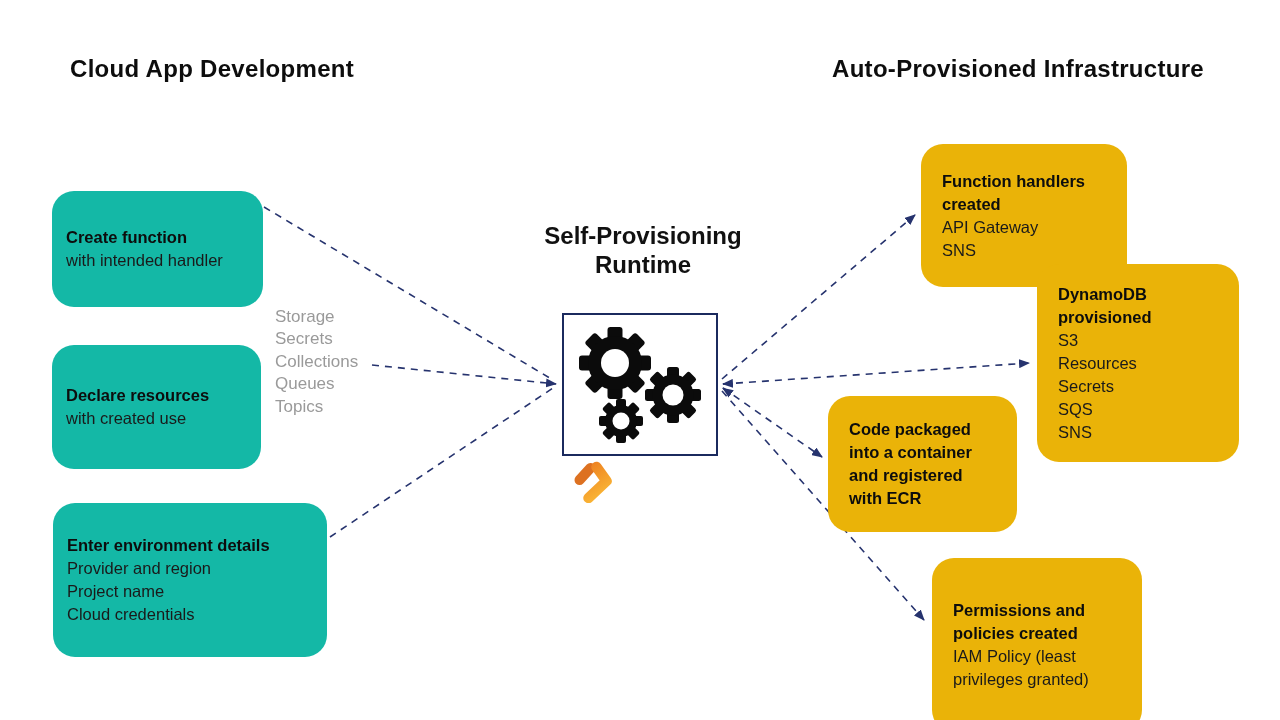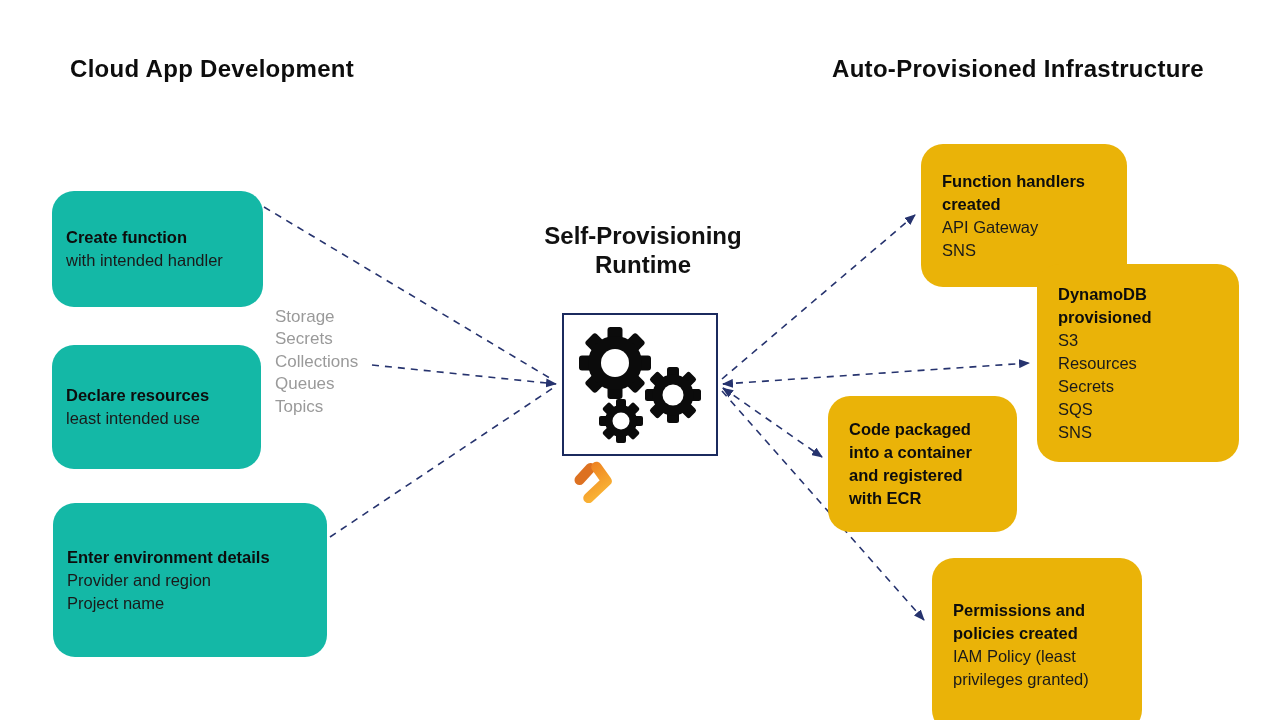--- a/index.html
+++ b/index.html
@@ -71,27 +71,28 @@
   <div class="heading" style="left:60px;top:55px;margin-left:10px;">Cloud App Development</div>
   <div class="heading" style="left:832px;top:55px;">Auto-Provisioned Infrastructure</div>
 
   <div class="card gray-card" style="left:52px;top:147px;width:211px;height:116px;">
     <div class="title">Create function</div>
     <div class="line">with intended handler</div>
   </div>
 
   <div class="card gray-card" style="left:52px;top:301px;width:209px;height:124px;">
     <div class="title">Declare resources</div>
-    <div class="line">least intended use</div>
+    <div class="line">with created use</div>
   </div>
 
   <div class="card gray-card" style="left:53px;top:459px;width:274px;height:154px;">
     <div class="title">Enter environment details</div>
     <div class="line">Provider and region</div>
     <div class="line">Project name</div>
+    <div class="line">Cloud credentials</div>
   </div>
 
   <div class="resource-list">
     <div>Storage</div>
     <div>Secrets</div>
     <div>Collections</div>
     <div>Queues</div>
     <div>Topics</div>
   </div>
 

